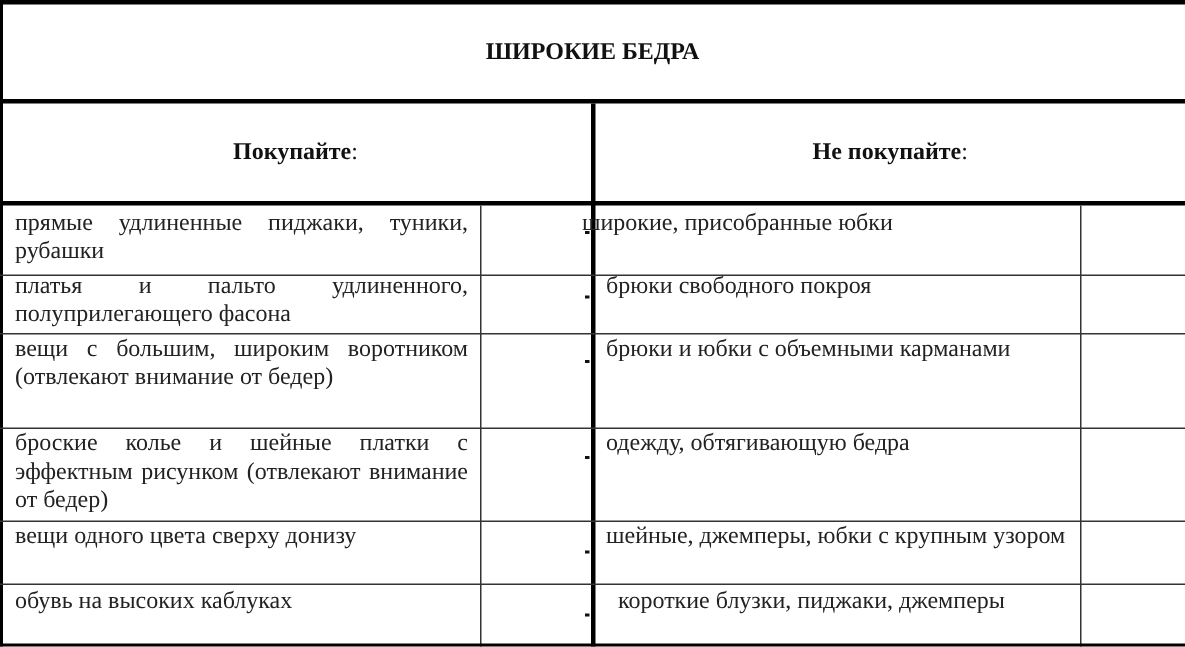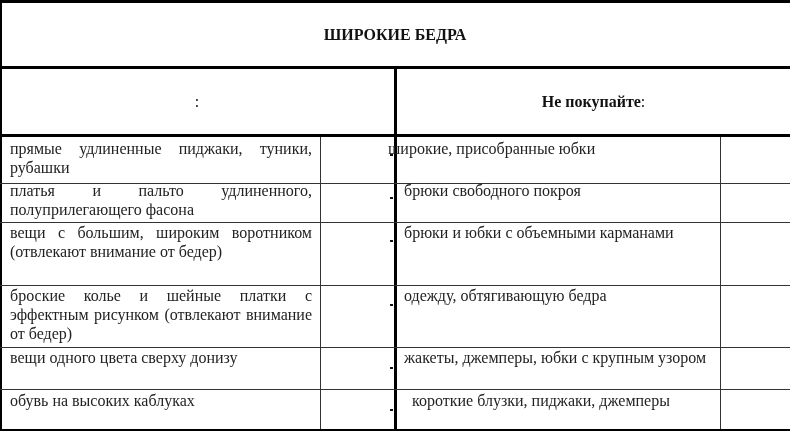--- a/index.html
+++ b/index.html
@@ -34,41 +34,42 @@
 
   <div class="hline" style="left:0;top:183px;width:790px;height:1px;background:#333;"></div>
   <div class="hline" style="left:0;top:222px;width:790px;height:1px;background:#333;"></div>
   <div class="hline" style="left:0;top:285px;width:790px;height:1px;background:#333;"></div>
   <div class="hline" style="left:0;top:347px;width:790px;height:1px;background:#333;"></div>
   <div class="hline" style="left:0;top:389px;width:790px;height:1px;background:#333;"></div>
 
   <div class="title">ШИРОКИЕ БЕДРА</div>
 
   <div class="colhead" style="left:0;width:394px;">
+    <span>Покупайте</span>
       <span class="colon">:</span>
   </div>
   <div class="colhead" style="left:397px;width:393px;">
     <span>Не покупайте</span>
       <span class="colon">:</span>
   </div>
 
   <div class="cell just" style="left:10px;top:139px;width:302px;">прямые удлиненные пиджаки, туники, рубашки</div>
   <div class="cell" style="left:388px;top:139px;width:310px;">широкие, присобранные  юбки</div>
 
   <div class="cell just" style="left:10px;top:181px;width:302px;">платья и пальто удлиненного, полуприлегающего фасона</div>
   <div class="cell" style="left:404px;top:181px;width:310px;">брюки свободного покроя</div>
 
   <div class="cell just" style="left:10px;top:223px;width:302px;">вещи с большим, широким воротником (отвлекают внимание от бедер)</div>
   <div class="cell" style="left:404px;top:223px;width:312px;">брюки и юбки с объемными карманами</div>
 
   <div class="cell just" style="left:10px;top:286px;width:302px;">броские колье и шейные платки с эффектным рисунком (отвлекают внимание от бедер)</div>
   <div class="cell" style="left:404px;top:286px;width:310px;">одежду, обтягивающую бедра</div>
 
   <div class="cell just" style="left:10px;top:348px;width:302px;">вещи одного цвета сверху донизу</div>
-  <div class="cell just" style="left:404px;top:348px;width:310px;">жакеты, джемперы, юбки с крупным узором</div>
+  <div class="cell just" style="left:404px;top:348px;width:310px;">шейные, джемперы, юбки с крупным узором</div>
 
   <div class="cell just" style="left:10px;top:391px;width:302px;">обувь на высоких каблуках</div>
   <div class="cell" style="left:412px;top:391px;width:310px;">короткие блузки, пиджаки, джемперы</div>
 
   <div class="tick" style="left:390px;top:154px;"></div>
   <div class="tick" style="left:390px;top:197px;"></div>
   <div class="tick" style="left:390px;top:240px;"></div>
   <div class="tick" style="left:390px;top:304px;"></div>
   <div class="tick" style="left:390px;top:367px;"></div>
   <div class="tick" style="left:390px;top:409px;"></div>

